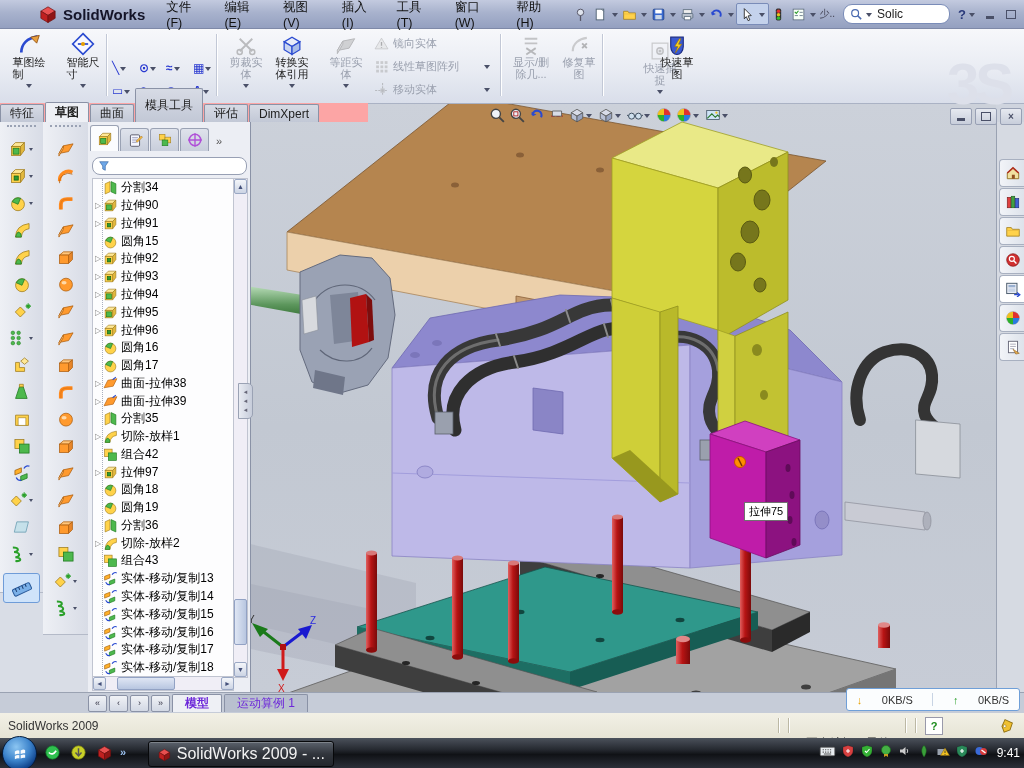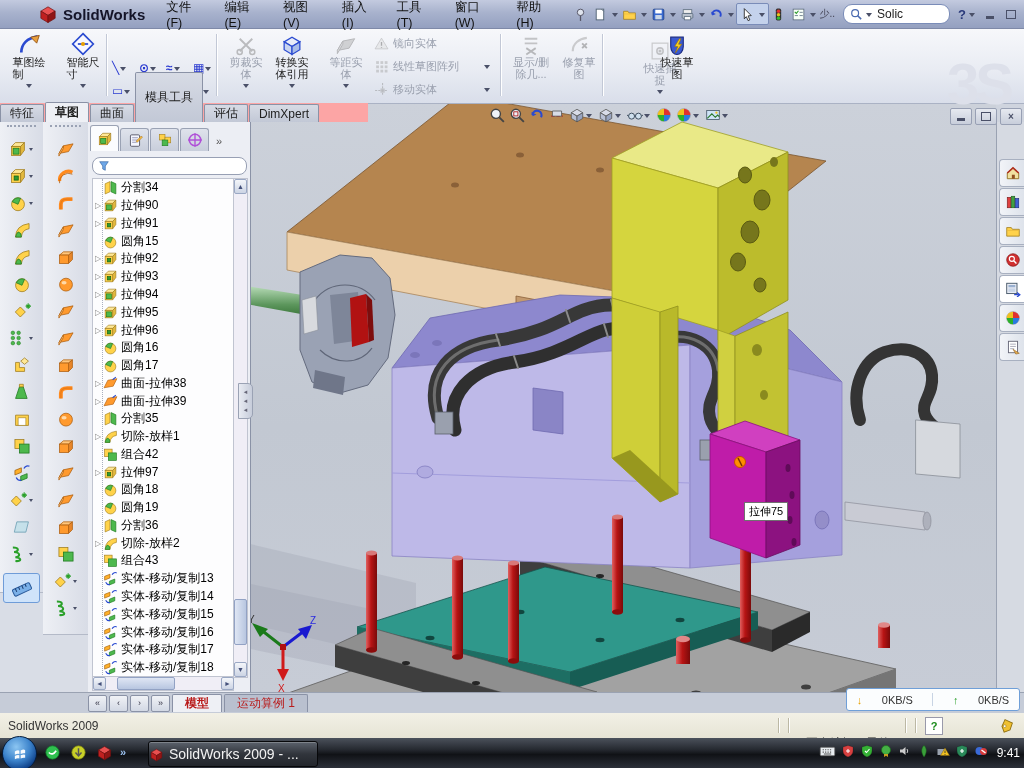--- a/index.html
+++ b/index.html
@@ -81,21 +81,21 @@
   .dwb{width:20px;height:15px;background:linear-gradient(#e6e9f0,#c8cedb);border:1px solid #98a0b4;border-radius:2px;display:flex;align-items:center;justify-content:center;color:#4a5068;font-size:10px;font-weight:bold;}
   
   #vtooltip{position:absolute;left:498px;top:399px;background:#ffffff;border:1px solid #707070;font-size:11px;color:#000;padding:1px 4px;z-index:9;}
   
   #rightpane{left:996px;top:122px;width:28px;height:570px;background:#d6dae2;border-left:1px solid #9aa2b2;z-index:5;}
   .rtab2{width:25px;height:26px;margin:1px 0 1px 2px;background:linear-gradient(90deg,#f2f4f8,#dde2ea);border:1px solid #a8b0c0;border-right:none;border-radius:4px 0 0 4px;display:flex;align-items:center;justify-content:center;}
   .rtab2.active{background:#ffffff;}
   
   #bottomtabs{left:0;top:692px;width:1024px;height:20px;background:#c6ccd8;border-top:1px solid #9aa2b2;display:flex;align-items:center;z-index:10;}
   .navb{width:17px;height:15px;margin-left:2px;background:linear-gradient(#f0f2f6,#d2d8e4);border:1px solid #8a92a6;border-radius:2px;font-size:9px;color:#334;display:flex;align-items:center;justify-content:center;}
-  .btab{height:17px;padding:0 12px;margin-left:2px;font-size:12px;color:#b91c1c;display:flex;align-items:center;border:1px solid #8a92a6;border-bottom:none;background:#b9c0cf;border-radius:2px 2px 0 0;}
+  .btab{height:17px;padding:0 12px;margin-left:2px;font-size:12px;color:#6d28d9;display:flex;align-items:center;border:1px solid #8a92a6;border-bottom:none;background:#b9c0cf;border-radius:2px 2px 0 0;}
   .btab.active{background:#eef0f5;font-weight:bold;}
   
   #netbadge{left:846px;top:688px;width:172px;height:21px;background:#fbfdfe;border:1px solid #6f9fd8;border-radius:3px;
     display:flex;align-items:center;justify-content:space-around;font-size:11px;color:#333;z-index:40;}
   .arrow-dn{color:#e8a000;font-weight:bold;} .arrow-up{color:#2aa02a;font-weight:bold;}
   #nb-sep{width:1px;height:13px;background:#c8d4e4;}
   
   #statusbar{left:0;top:712px;width:1024px;height:26px;background:linear-gradient(#f2f0e6,#e6e3d4);border-top:1px solid #c8c4b0;z-index:9;}
   #sb-app{position:absolute;left:8px;top:6px;font-size:12px;color:#333;}
   .sb-sep{position:absolute;top:5px;width:1px;height:15px;background:#bcb8a4;border-right:1px solid #fff;}
@@ -105,21 +105,21 @@
   
   #taskbar{left:0;top:738px;width:1024px;height:30px;
     background:linear-gradient(180deg,#4b515b 0%,#262a31 38%,#101216 55%,#2c3039 100%);z-index:30;}
   #startorb{position:absolute;left:2px;top:-2px;width:33px;height:33px;border-radius:50%;
     background:radial-gradient(circle at 40% 30%,#8cc6f2 0%,#3d84cc 45%,#10438c 75%,#062652 100%);
     border:1px solid #041c3c;display:flex;align-items:center;justify-content:center;}
   #quicklaunch{position:absolute;left:42px;top:4px;display:flex;align-items:center;gap:6px;}
   .ql{width:20px;height:20px;display:flex;align-items:center;justify-content:center;}
   #ql-more{color:#9cc2f0;font-size:11px;font-weight:bold;}
   .taskbtn{position:absolute;top:3px;height:24px;border-radius:3px;border:1px solid #07080a;
-    display:flex;align-items:center;gap:5px;padding:0 0;font-size:14px;color:#f2f2f2;white-space:nowrap;overflow:hidden;
+    display:flex;align-items:center;gap:5px;padding:0 8px;font-size:16px;color:#f2f2f2;white-space:nowrap;overflow:hidden;
     background:linear-gradient(#3c4148,#1b1e23 50%,#14161a);box-shadow:inset 0 1px 0 rgba(255,255,255,.22);}
   .taskbtn.active{background:linear-gradient(#5b626c,#31353c 50%,#23262c);}
   #tray{position:absolute;right:4px;top:0;height:30px;display:flex;align-items:center;gap:5px;}
   #clock{color:#fff;font-size:12px;margin-left:4px;}
   text{font-family:"Liberation Sans","DejaVu Sans",sans-serif;}
 </style>
 </head>
 <body>
 
 <div class="abs" id="titlebar">
@@ -412,21 +412,21 @@
       </svg>
       <span class="cmd-lbl">快速草
 图</span>
     </div>
   </div>
 
 <div class="abs" id="tabrow">
     <div class="rtab" style="padding: 0px 9px;">特征</div>
     <div class="rtab active" style="padding: 0px 9px;">草图</div>
     <div class="rtab" style="padding: 0px 9px;">曲面</div>
-    <div class="rtab" style="padding: 16px 9px;">模具工具</div>
+    <div class="rtab" style="padding: 8px 9px;">模具工具</div>
     <div class="rtab" style="padding: 0px 9px;">评估</div>
     <div class="rtab" style="padding: 0px 9px;">DimXpert</div>
   </div>
 
 <div class="abs" id="viewport">
   <svg width="750" height="589" viewBox="0 0 750 589">
     <defs>
       <linearGradient id="gArm" x1="0" y1="0" x2="0" y2="1">
         <stop offset="0" stop-color="#b8dcb8"></stop>
           <stop offset=".55" stop-color="#5c965c"></stop>

